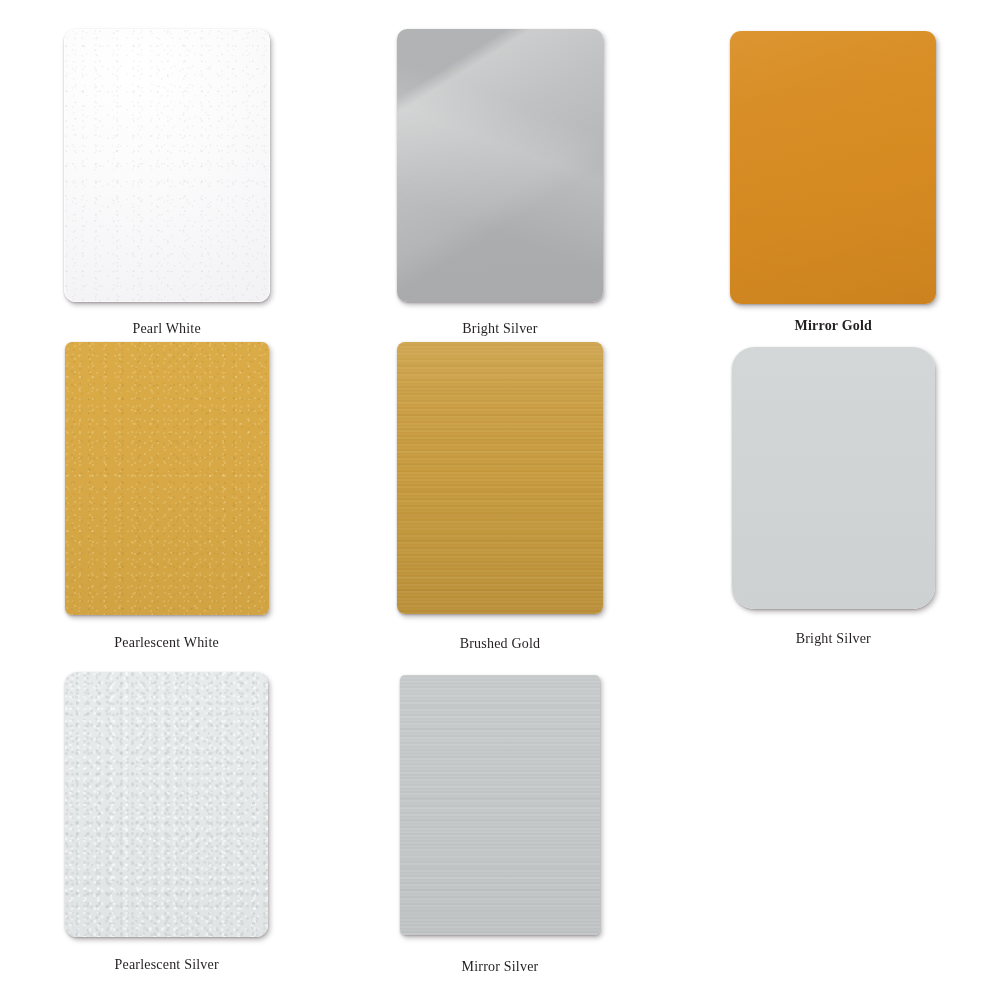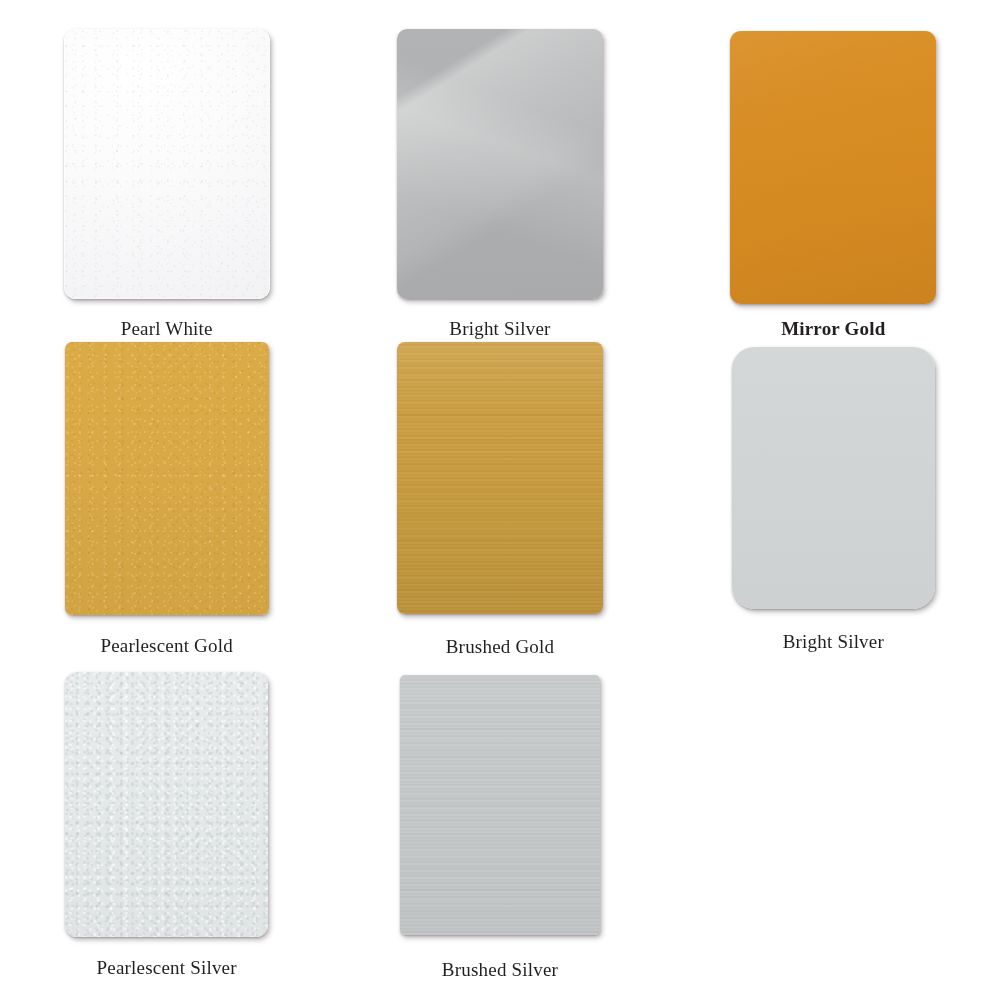--- a/index.html
+++ b/index.html
@@ -46,21 +46,21 @@
     position: absolute;
     inset: 0;
   }
   .swatch-tex {
     position: absolute;
     inset: 0;
     pointer-events: none;
   }
 
   .caption {
-    font-size: 19px;
+    font-size: 14px;
     color: #231f20;
     letter-spacing: 0.2px;
     white-space: nowrap;
   }
 
   
   
   .cell-pearl-white .swatch {
     width: 206px; height: 273px;
     border-radius: 12px;
@@ -322,21 +322,21 @@
     </div>
     <div class="caption">Mirror Gold</div>
   </div>
 
 
   <div class="swatch-cell cell-pearlescent-gold">
     <div class="swatch">
       <div class="swatch-inner bg-pearl-gold"></div>
       <div class="swatch-tex tex-pearl-grain"></div>
     </div>
-    <div class="caption">Pearlescent Gold</div>
+    <div class="caption">Pearlescent White</div>
   </div>
 
   <div class="swatch-cell cell-brushed-gold">
     <div class="swatch">
       <div class="swatch-inner bg-brushed-gold"></div>
       <div class="swatch-tex tex-brush-h"></div>
       <div class="swatch-tex tex-brush-h2"></div>
       <div class="swatch-tex tex-brush-glow"></div>
     </div>
     <div class="caption">Brushed Gold</div>
@@ -356,16 +356,16 @@
     </div>
     <div class="caption">Pearlescent Silver</div>
   </div>
 
   <div class="swatch-cell cell-brushed-silver">
     <div class="swatch">
       <div class="swatch-inner bg-brushed-silver"></div>
       <div class="swatch-tex tex-brush-h-silver"></div>
       <div class="swatch-tex tex-brush-h-silver2"></div>
     </div>
-    <div class="caption">Brushed Silver</div>
+    <div class="caption">Mirror Silver</div>
   </div>
 
 </div>
 
 </body></html>

